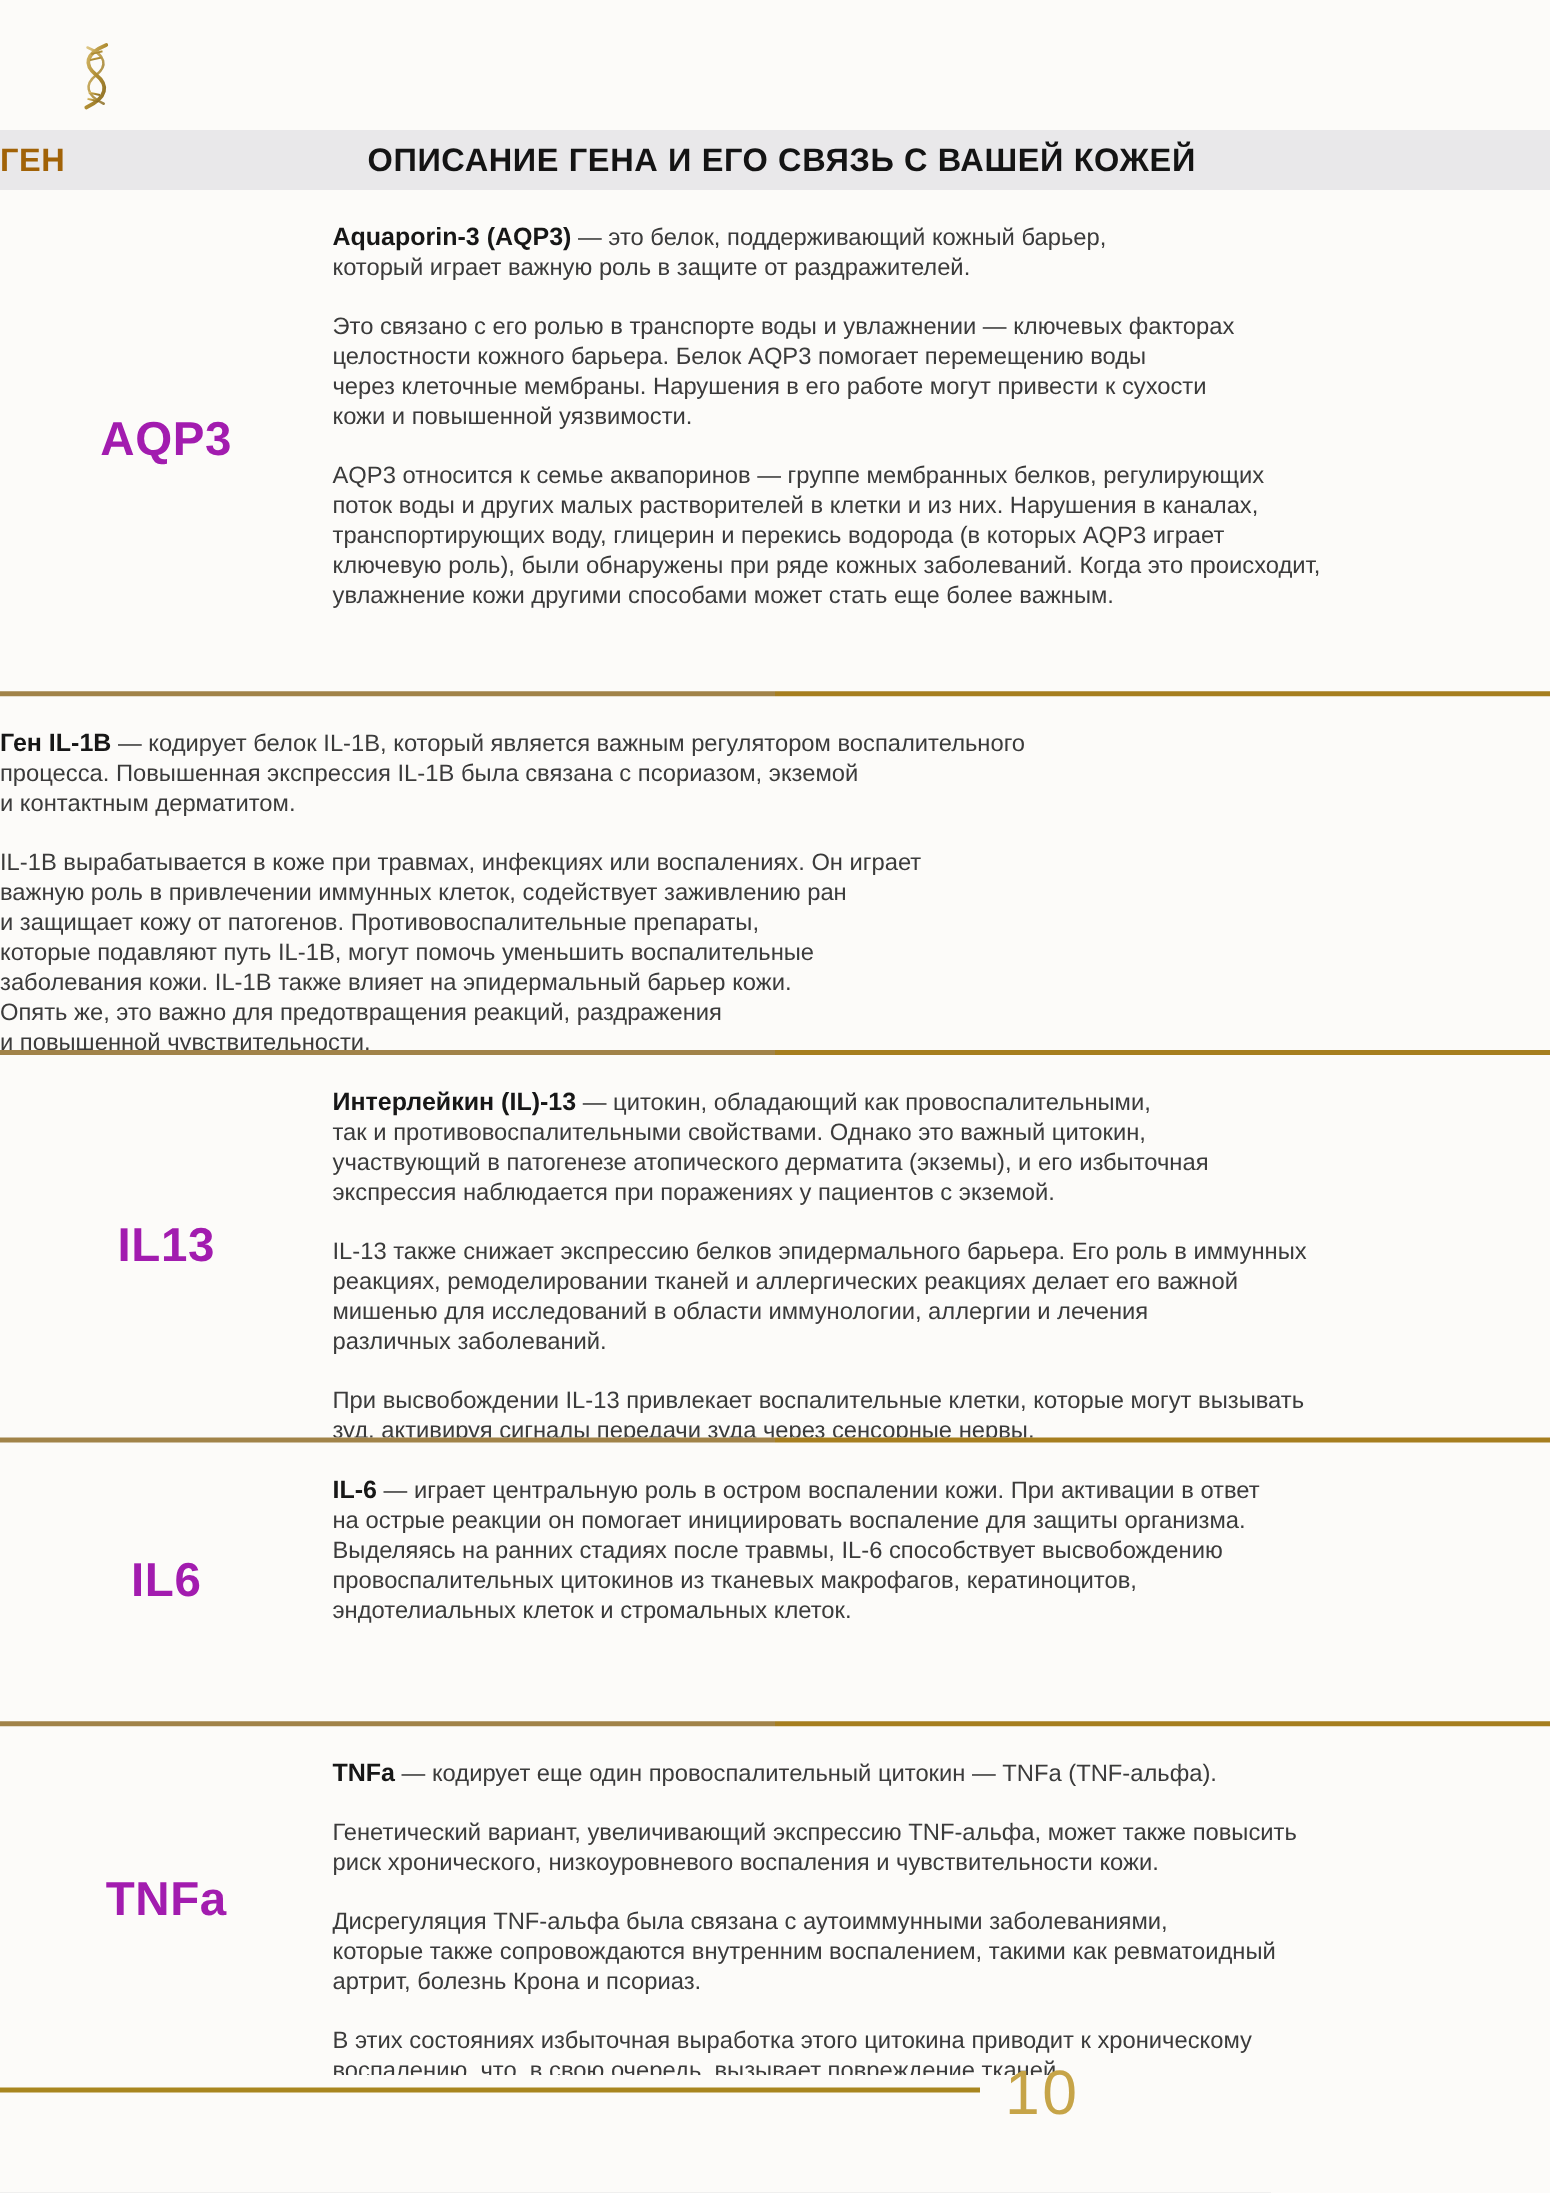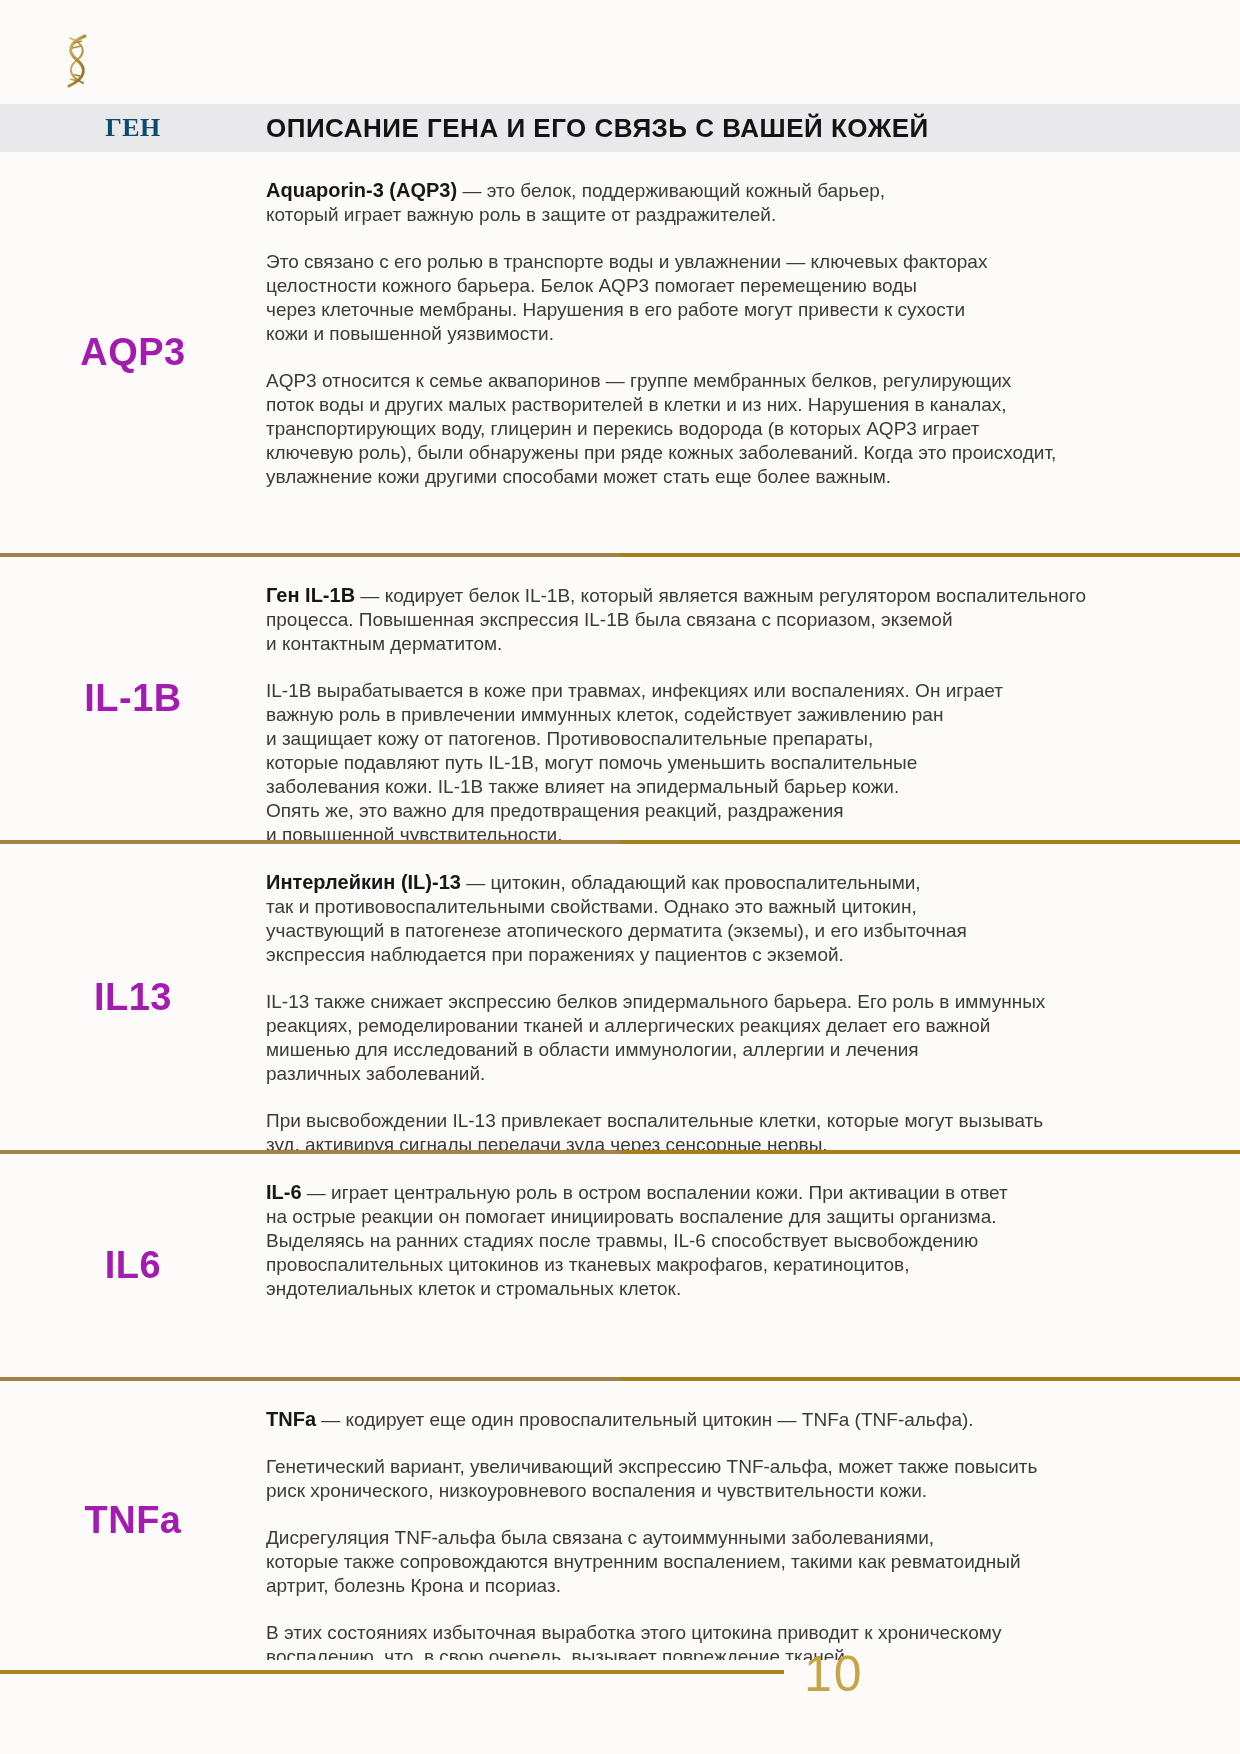--- a/index.html
+++ b/index.html
@@ -25,33 +25,32 @@
     left: 0;
     top: 104px;
     width: 1240px;
     height: 48px;
     background: #e9e8ea;
     display: flex;
     align-items: center;
   }
   .header-gene {
     width: 266px;
-    text-align: center;
     font-size: 26px;
     font-weight: bold;
-    color: #0c4a6e;
+    color: #a16207;
     letter-spacing: 0.5px;
-    font-family: Liberation Serif, serif;
   }
   .header-desc {
     flex: 1;
     font-size: 26px;
     font-weight: bold;
     color: #141414;
     letter-spacing: 0.5px;
+    margin-left: 28px;
   }
   .row {
     position: absolute;
     left: 0;
     width: 1240px;
     display: flex;
     overflow: hidden;
   }
   .row-aqp3 { top: 152px; height: 401px; }
   .row-il1b { top: 557px; height: 283px; }
@@ -152,21 +151,20 @@
       <p class="para"><strong></strong><span>AQP3 относится к семье аквапоринов — группе мембранных белков, регулирующих
 поток воды и других малых растворителей в клетки и из них. Нарушения в каналах,
 транспортирующих воду, глицерин и перекись водорода (в которых AQP3 играет
 ключевую роль), были обнаружены при ряде кожных заболеваний. Когда это происходит,
 увлажнение кожи другими способами может стать еще более важным.</span></p>
     </div>
   </section>
   <div class="divider div1"></div>
 
   <section class="row row-il1b">
-    <div class="gene-cell">IL-1B</div>
     <div class="desc-cell">
       <p class="para"><strong>Ген IL-1B</strong><span> — кодирует белок IL-1B, который является важным регулятором воспалительного
 процесса. Повышенная экспрессия IL-1B была связана с псориазом, экземой
 и контактным дерматитом.</span></p>
       <p class="para"><strong></strong><span>IL-1B вырабатывается в коже при травмах, инфекциях или воспалениях. Он играет
 важную роль в привлечении иммунных клеток, содействует заживлению ран
 и защищает кожу от патогенов. Противовоспалительные препараты,
 которые подавляют путь IL-1B, могут помочь уменьшить воспалительные
 заболевания кожи. IL-1B также влияет на эпидермальный барьер кожи.
 Опять же, это важно для предотвращения реакций, раздражения

